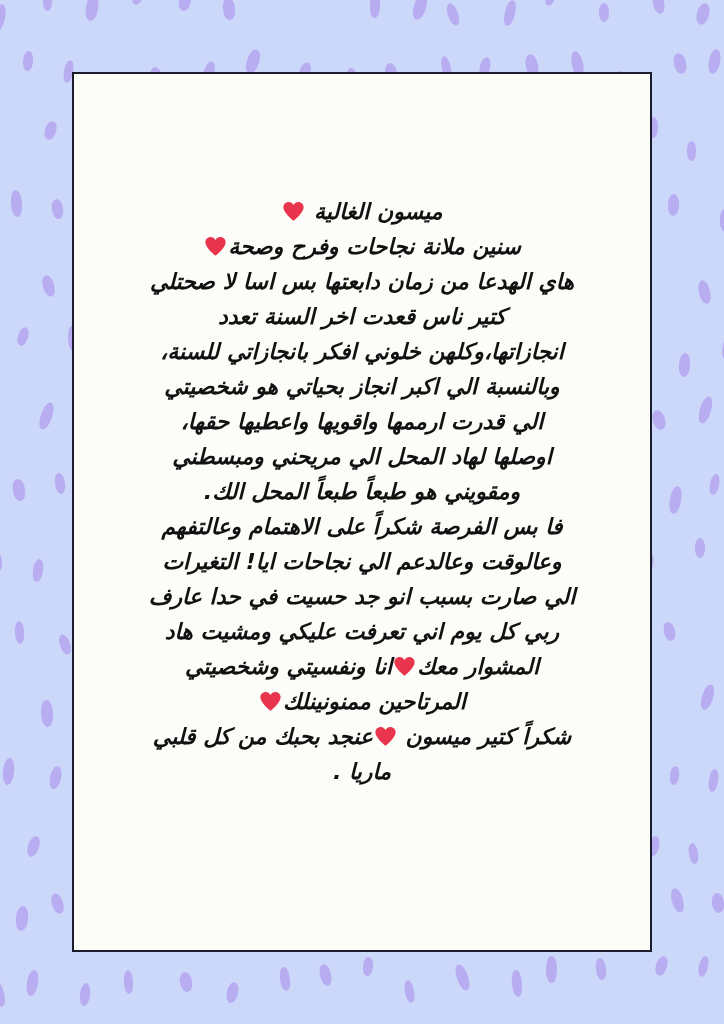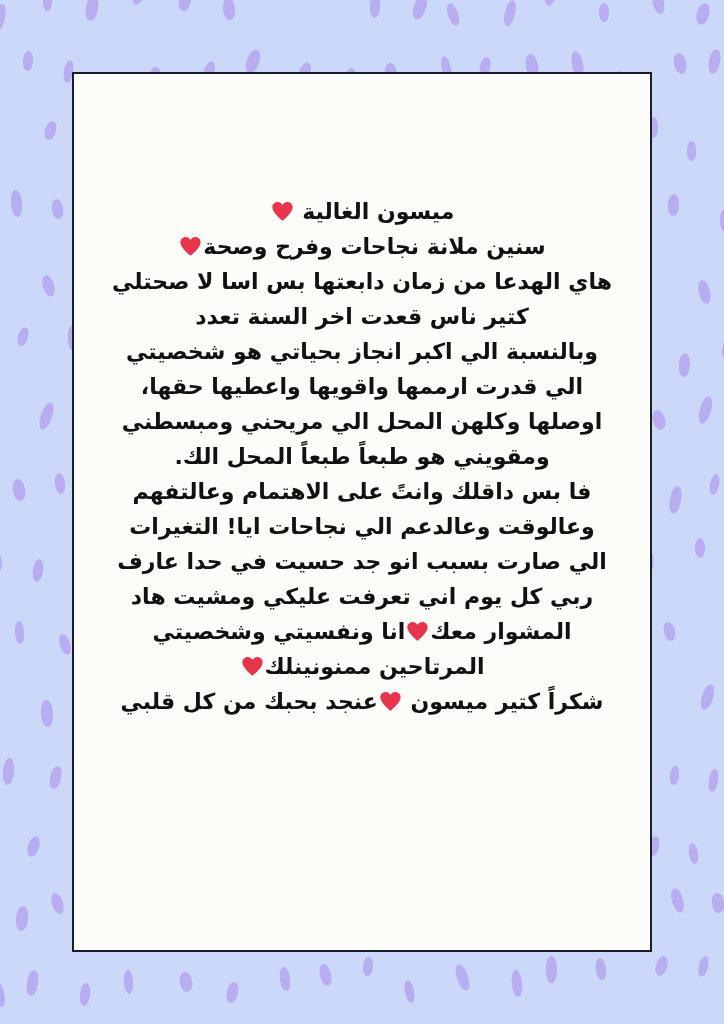--- a/index.html
+++ b/index.html
@@ -36,21 +36,21 @@
   .message {
     position: absolute;
     left: 18px; right: 18px; top: 120px;
     direction: rtl;
     text-align: center;
     color: #111111;
     font-weight: 700;
     font-size: 22px;
     line-height: 35px;
   }
-  .line { white-space: nowrap; }
+  .line { white-space: nowrap; font-style: italic; }
   .heart-icon { display: inline-block; margin: 0 2px; }
   .heart-icon svg { display: inline-block; vertical-align: -2px; }
 </style>
 </head>
 <body>
 
 <div class="page" style="background: rgb(204, 216, 250);">
   <div class="dashes" id="dashes">
       <div class="dash" style="left: -5.80939px; top: 4.25922px; width: 10.7826px; height: 27.2022px; transform: rotate(11.4661deg); background: rgb(185, 173, 241);"></div>
       <div class="dash" style="left: 42.8622px; top: -9.1839px; width: 9.45011px; height: 20.3381px; transform: rotate(0.800437deg); background: rgb(185, 173, 241);"></div>
@@ -288,32 +288,34 @@
   <div class="card" id="card" style="background: rgb(252, 252, 249); border-color: rgb(26, 29, 43);">
     <div class="message" id="message" dir="rtl" style="color: rgb(17, 17, 17);">
         <div class="line">ميسون الغالية <span class="heart-icon"><svg width="21" height="19" viewBox="0 0 32 30" aria-hidden="true">
               <path fill="#e8354d" d="M23.6 0c-3.2 0-6 1.9-7.6 4.7C14.4 1.9 11.6 0 8.4 0 3.7 0 0 3.8 0 8.5 0 17 16 29.5 16 29.5S32 17 32 8.5C32 3.8 28.3 0 23.6 0z"></path>
             </svg></span></div>
         <div class="line">سنين ملانة نجاحات وفرح وصحة<span class="heart-icon"><svg width="21" height="19" viewBox="0 0 32 30" aria-hidden="true">
               <path fill="#e8354d" d="M23.6 0c-3.2 0-6 1.9-7.6 4.7C14.4 1.9 11.6 0 8.4 0 3.7 0 0 3.8 0 8.5 0 17 16 29.5 16 29.5S32 17 32 8.5C32 3.8 28.3 0 23.6 0z"></path>
             </svg></span></div>
         <div class="line">هاي الهدعا من زمان دابعتها بس اسا لا صحتلي</div>
         <div class="line">كتير ناس قعدت اخر السنة تعدد</div>
+        <div class="line">انجازاتها،وكلهن خلوني افكر بانجازاتي للسنة،</div>
         <div class="line">وبالنسبة الي اكبر انجاز بحياتي هو شخصيتي</div>
         <div class="line">الي قدرت ارممها واقويها واعطيها حقها،</div>
-        <div class="line">اوصلها وكلهن المحل الي مريحني ومبسطني</div>
+        <div class="line">اوصلها لهاد المحل الي مريحني ومبسطني</div>
         <div class="line">ومقويني هو طبعاً طبعاً المحل الك.</div>
-        <div class="line">فا بس داقلك وانتً على الاهتمام وعالتفهم</div>
+        <div class="line">فا بس الفرصة شكراً على الاهتمام وعالتفهم</div>
         <div class="line">وعالوقت وعالدعم الي نجاحات ايا! التغيرات</div>
         <div class="line">الي صارت بسبب انو جد حسيت في حدا عارف</div>
         <div class="line">ربي كل يوم اني تعرفت عليكي ومشيت هاد</div>
         <div class="line">المشوار معك<span class="heart-icon"><svg width="21" height="19" viewBox="0 0 32 30" aria-hidden="true">
               <path fill="#e8354d" d="M23.6 0c-3.2 0-6 1.9-7.6 4.7C14.4 1.9 11.6 0 8.4 0 3.7 0 0 3.8 0 8.5 0 17 16 29.5 16 29.5S32 17 32 8.5C32 3.8 28.3 0 23.6 0z"></path>
             </svg></span>انا ونفسيتي وشخصيتي</div>
         <div class="line">المرتاحين ممنونينلك<span class="heart-icon"><svg width="21" height="19" viewBox="0 0 32 30" aria-hidden="true">
               <path fill="#e8354d" d="M23.6 0c-3.2 0-6 1.9-7.6 4.7C14.4 1.9 11.6 0 8.4 0 3.7 0 0 3.8 0 8.5 0 17 16 29.5 16 29.5S32 17 32 8.5C32 3.8 28.3 0 23.6 0z"></path>
             </svg></span></div>
         <div class="line">شكراً كتير ميسون <span class="heart-icon"><svg width="21" height="19" viewBox="0 0 32 30" aria-hidden="true">
               <path fill="#e8354d" d="M23.6 0c-3.2 0-6 1.9-7.6 4.7C14.4 1.9 11.6 0 8.4 0 3.7 0 0 3.8 0 8.5 0 17 16 29.5 16 29.5S32 17 32 8.5C32 3.8 28.3 0 23.6 0z"></path>
             </svg></span>عنجد بحبك من كل قلبي</div>
+        <div class="line">ماريا .</div>
       </div>
   </div>
 </div>
 
 </body></html>

